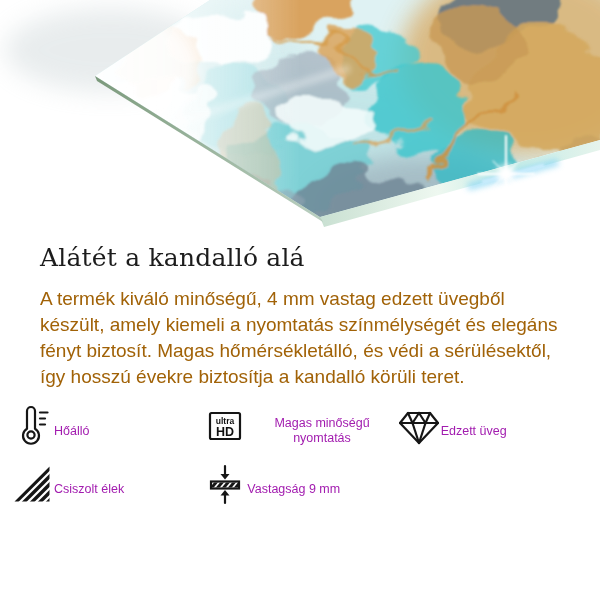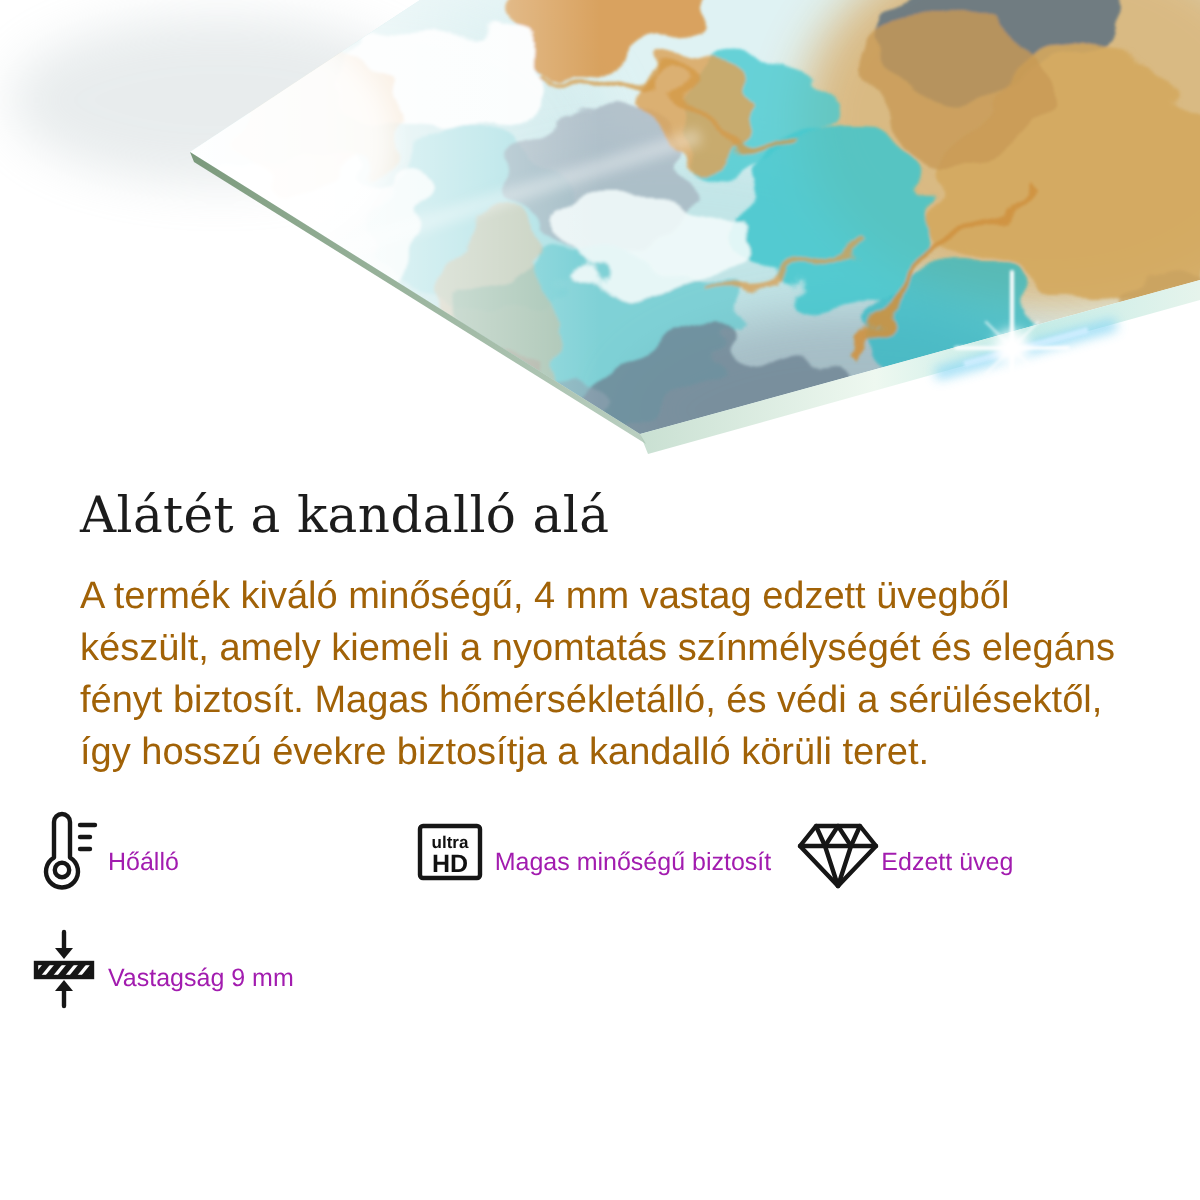--- a/index.html
+++ b/index.html
@@ -175,21 +175,21 @@
       </div>
 
       <div class="feature">
         <div class="ficon">
           <svg viewBox="0 0 44 44">
             <rect class="ico-sq" x="7" y="9" width="30" height="26" rx="1.5"></rect>
             <text x="22" y="20" text-anchor="middle" font-family="Liberation Sans, sans-serif" font-size="8.5" font-weight="700" fill="#111">ultra</text>
             <text x="22" y="32" text-anchor="middle" font-family="Liberation Sans, sans-serif" font-size="12.5" font-weight="800" fill="#111">HD</text>
           </svg>
         </div>
-        <div class="flabel">Magas minőségű biztosít</div>
+        <div class="flabel">Magas minőségű nyomtatás</div>
       </div>
 
 
       <div class="feature">
         <div class="ficon">
           <svg viewBox="0 0 44 44">
             <g class="ico" stroke-width="2">
               <polygon points="11,9 33,9 41,19 22,39 3,19"></polygon>
               <line x1="3" y1="19" x2="41" y2="19"></line>
               <line x1="11" y1="9" x2="15.5" y2="19"></line>
@@ -197,20 +197,39 @@
               <line x1="22" y1="9" x2="15.5" y2="19"></line>
               <line x1="22" y1="9" x2="28.5" y2="19"></line>
               <line x1="15.5" y1="19" x2="22" y2="39"></line>
               <line x1="28.5" y1="19" x2="22" y2="39"></line>
             </g>
           </svg>
         </div>
         <div class="flabel">Edzett üveg</div>
       </div>
 
+      <div class="feature">
+        <div class="ficon">
+          <svg viewBox="0 0 44 44">
+            <defs>
+              <clipPath id="triClip">
+                  <polygon points="4.5,39.5 39.5,39.5 39.5,4.5"></polygon>
+                </clipPath>
+            </defs>
+            <g clip-path="url(#triClip)" stroke="#161616" stroke-width="3.4">
+              <line x1="0" y1="46" x2="46" y2="0"></line>
+              <line x1="0" y1="54" x2="54" y2="0"></line>
+              <line x1="0" y1="62" x2="62" y2="0"></line>
+              <line x1="0" y1="70" x2="70" y2="0"></line>
+              <line x1="0" y1="78" x2="78" y2="0"></line>
+            </g>
+          </svg>
+        </div>
+        <div class="flabel">Csiszolt élek</div>
+      </div>
 
       <div class="feature">
         <div class="ficon">
           <svg viewBox="0 0 44 44">
             <defs>
               <clipPath id="barClip">
                   <rect x="9" y="20.5" width="26" height="5"></rect>
                 </clipPath>
             </defs>
             <g clip-path="url(#barClip)" stroke="#161616" stroke-width="3">

